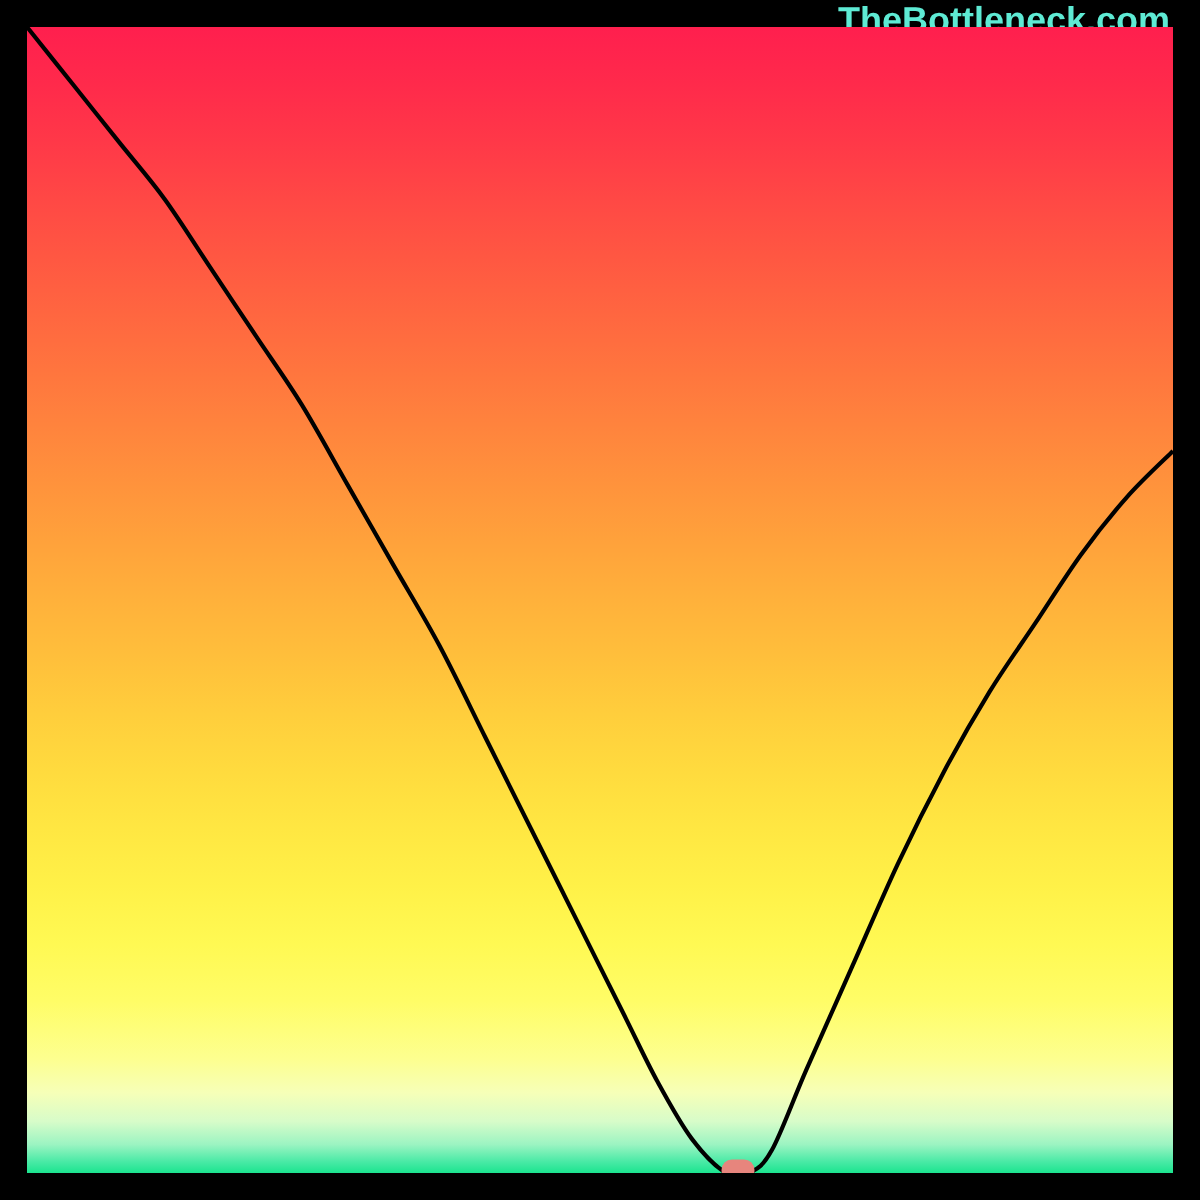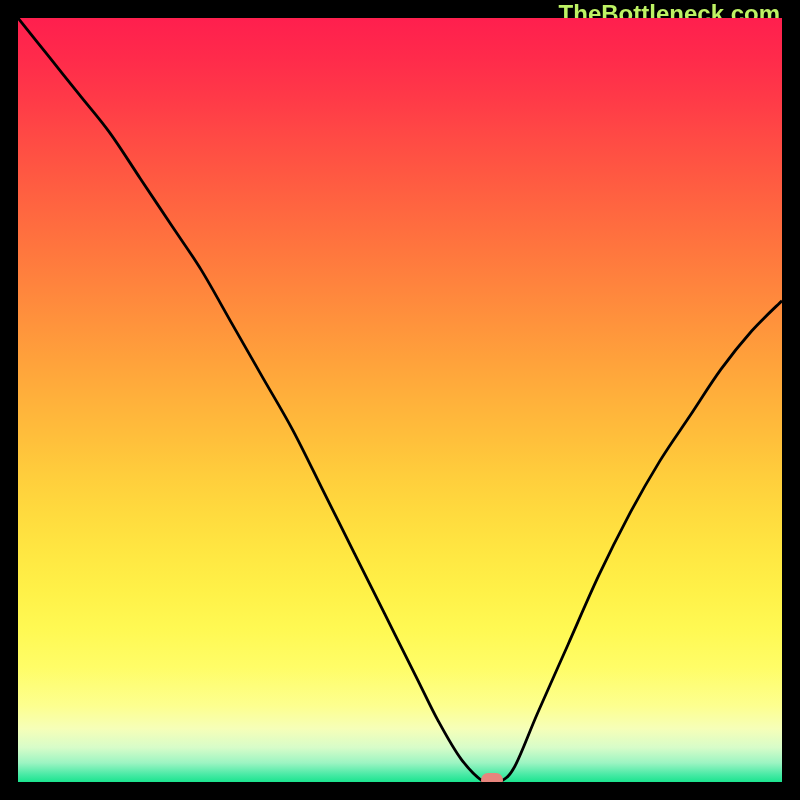--- a/index.html
+++ b/index.html
@@ -28,21 +28,21 @@
     width: 100%;
     height: 100%;
   }
   .watermark {
     position: absolute;
     top: 0;
     right: 20px;
     font-family: Arial, Helvetica, sans-serif;
     font-size: 24px;
     font-weight: 600;
-    color: #bef264;
+    color: #5eead4;
     letter-spacing: 0px;
   }
   .marker {
     position: absolute;
     width: 22px;
     height: 14px;
     background: #e7857d;
     border-radius: 8px;
   }
 </style>

